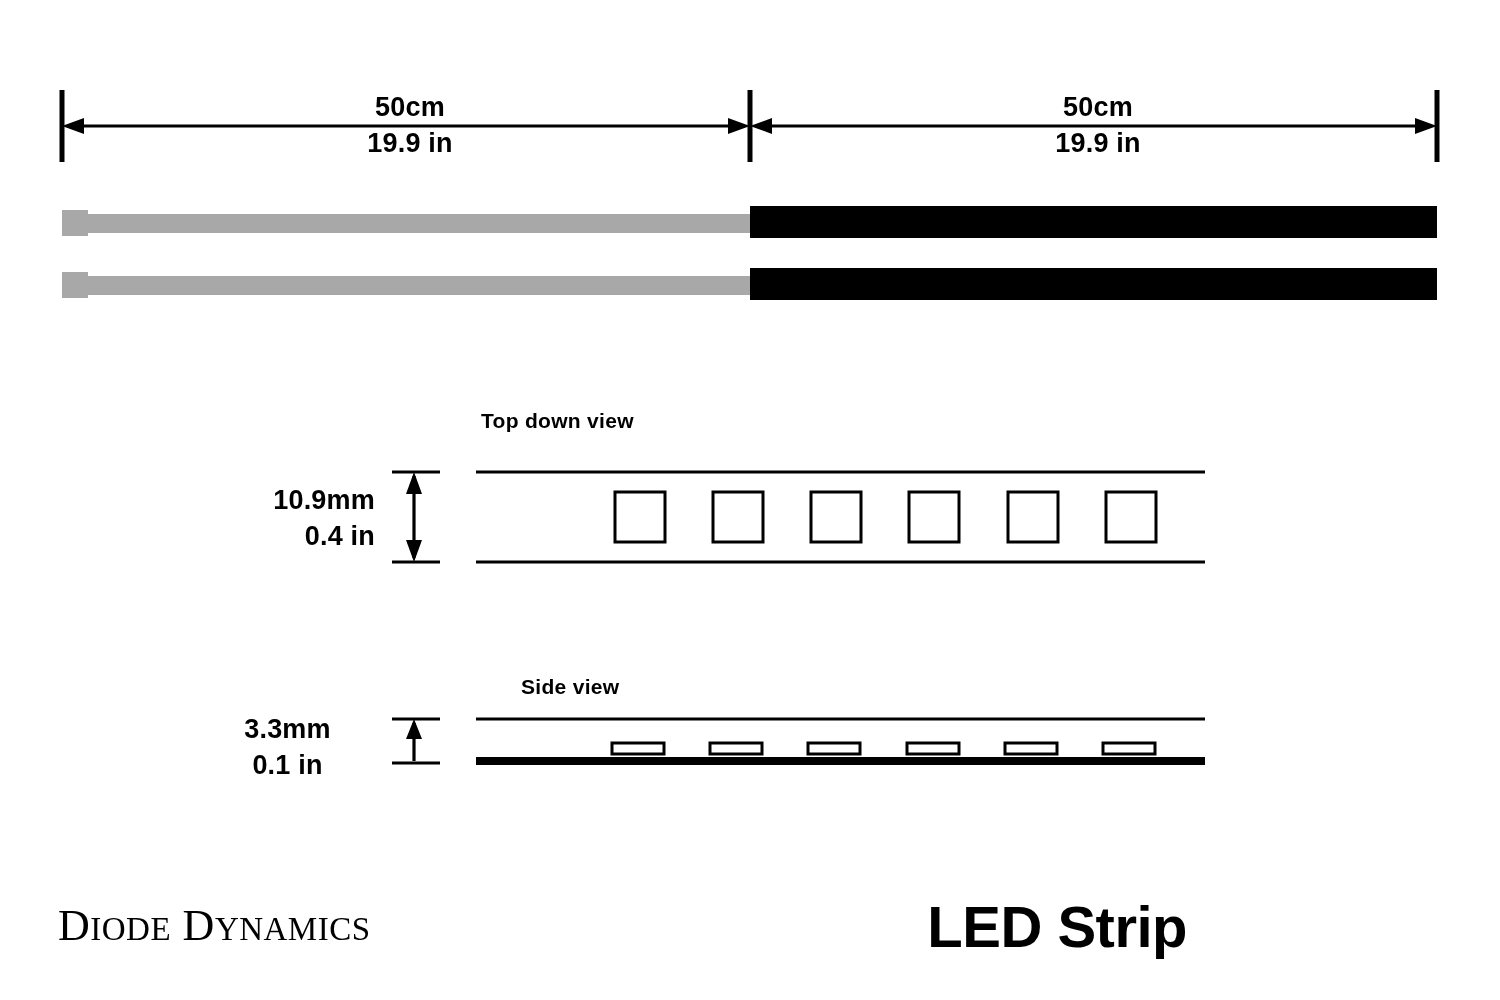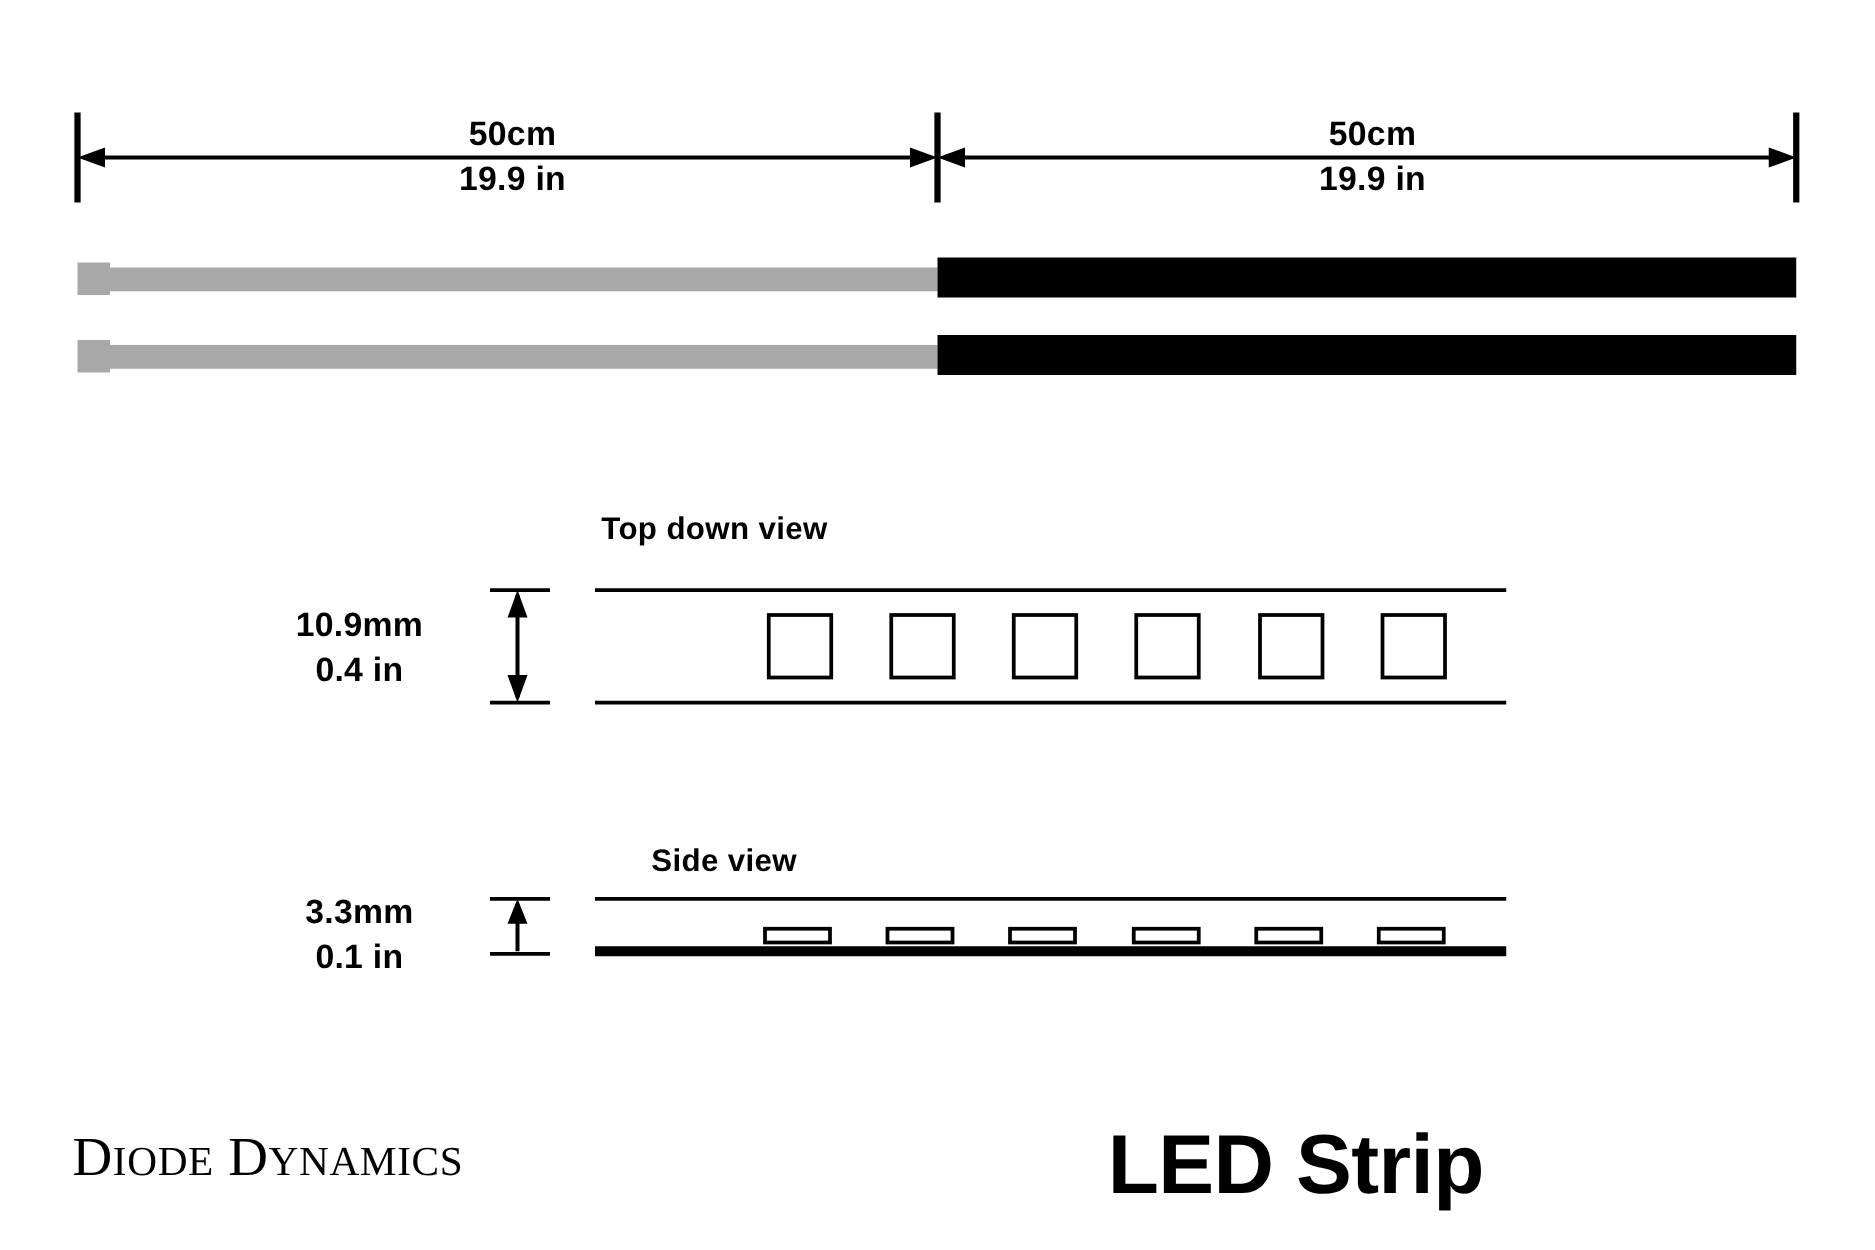--- a/index.html
+++ b/index.html
@@ -26,40 +26,40 @@
     text-align: center;
     font-weight: bold;
     font-size: 27px;
     line-height: 1.32;
     white-space: pre-line;
     letter-spacing: 0.2px;
   }
   .view-label {
     position: absolute;
     font-weight: bold;
-    font-size: 25px;
+    font-size: 21px;
     letter-spacing: 0.3px;
   }
   .brand {
     position: absolute;
     left: 58px;
     top: 900px;
     font-family: "Liberation Serif", serif;
     font-size: 44px;
     letter-spacing: 0.5px;
     white-space: nowrap;
     text-align: right;
   }
   .brand .cap { font-size: 44px; }
   .brand .sm  { font-size: 33px; }
   .title {
     position: absolute;
     right: 62px;
     top: 893px;
-    font-size: 67px;
+    font-size: 58px;
     font-weight: bold;
     letter-spacing: -0.5px;
     white-space: nowrap;
     text-align: center;
   }
   svg { display: block; }
 </style>
 </head>
 <body>
 
@@ -113,21 +113,21 @@
     <line x1="476" y1="112" x2="1205" y2="112" stroke="#000" stroke-width="3"></line>
 
     <rect x="615" y="42" width="50" height="50" fill="#fff" stroke="#000" stroke-width="3"></rect>
     <rect x="713" y="42" width="50" height="50" fill="#fff" stroke="#000" stroke-width="3"></rect>
     <rect x="811" y="42" width="50" height="50" fill="#fff" stroke="#000" stroke-width="3"></rect>
     <rect x="909" y="42" width="50" height="50" fill="#fff" stroke="#000" stroke-width="3"></rect>
     <rect x="1008" y="42" width="50" height="50" fill="#fff" stroke="#000" stroke-width="3"></rect>
     <rect x="1106" y="42" width="50" height="50" fill="#fff" stroke="#000" stroke-width="3"></rect>
   </svg>
 
-  <div class="dim-label" style="left:200px; top:483px; width:175px; text-align:center;">10.9mm
+  <div class="dim-label" style="left:200px; top:483px; width:175px; text-align:right;">10.9mm
 0.4 in</div>
 
   <div class="view-label" style="left:481px; top:675px;margin-left:40px;">Side view</div>
 
   <svg width="1500" height="120" style="position:absolute;left:0;top:705px;">
 
     <line x1="392" y1="14" x2="440" y2="14" stroke="#000" stroke-width="3"></line>
     <line x1="392" y1="58" x2="440" y2="58" stroke="#000" stroke-width="3"></line>
 
     <line x1="414" y1="18" x2="414" y2="56" stroke="#000" stroke-width="3.2"></line>

